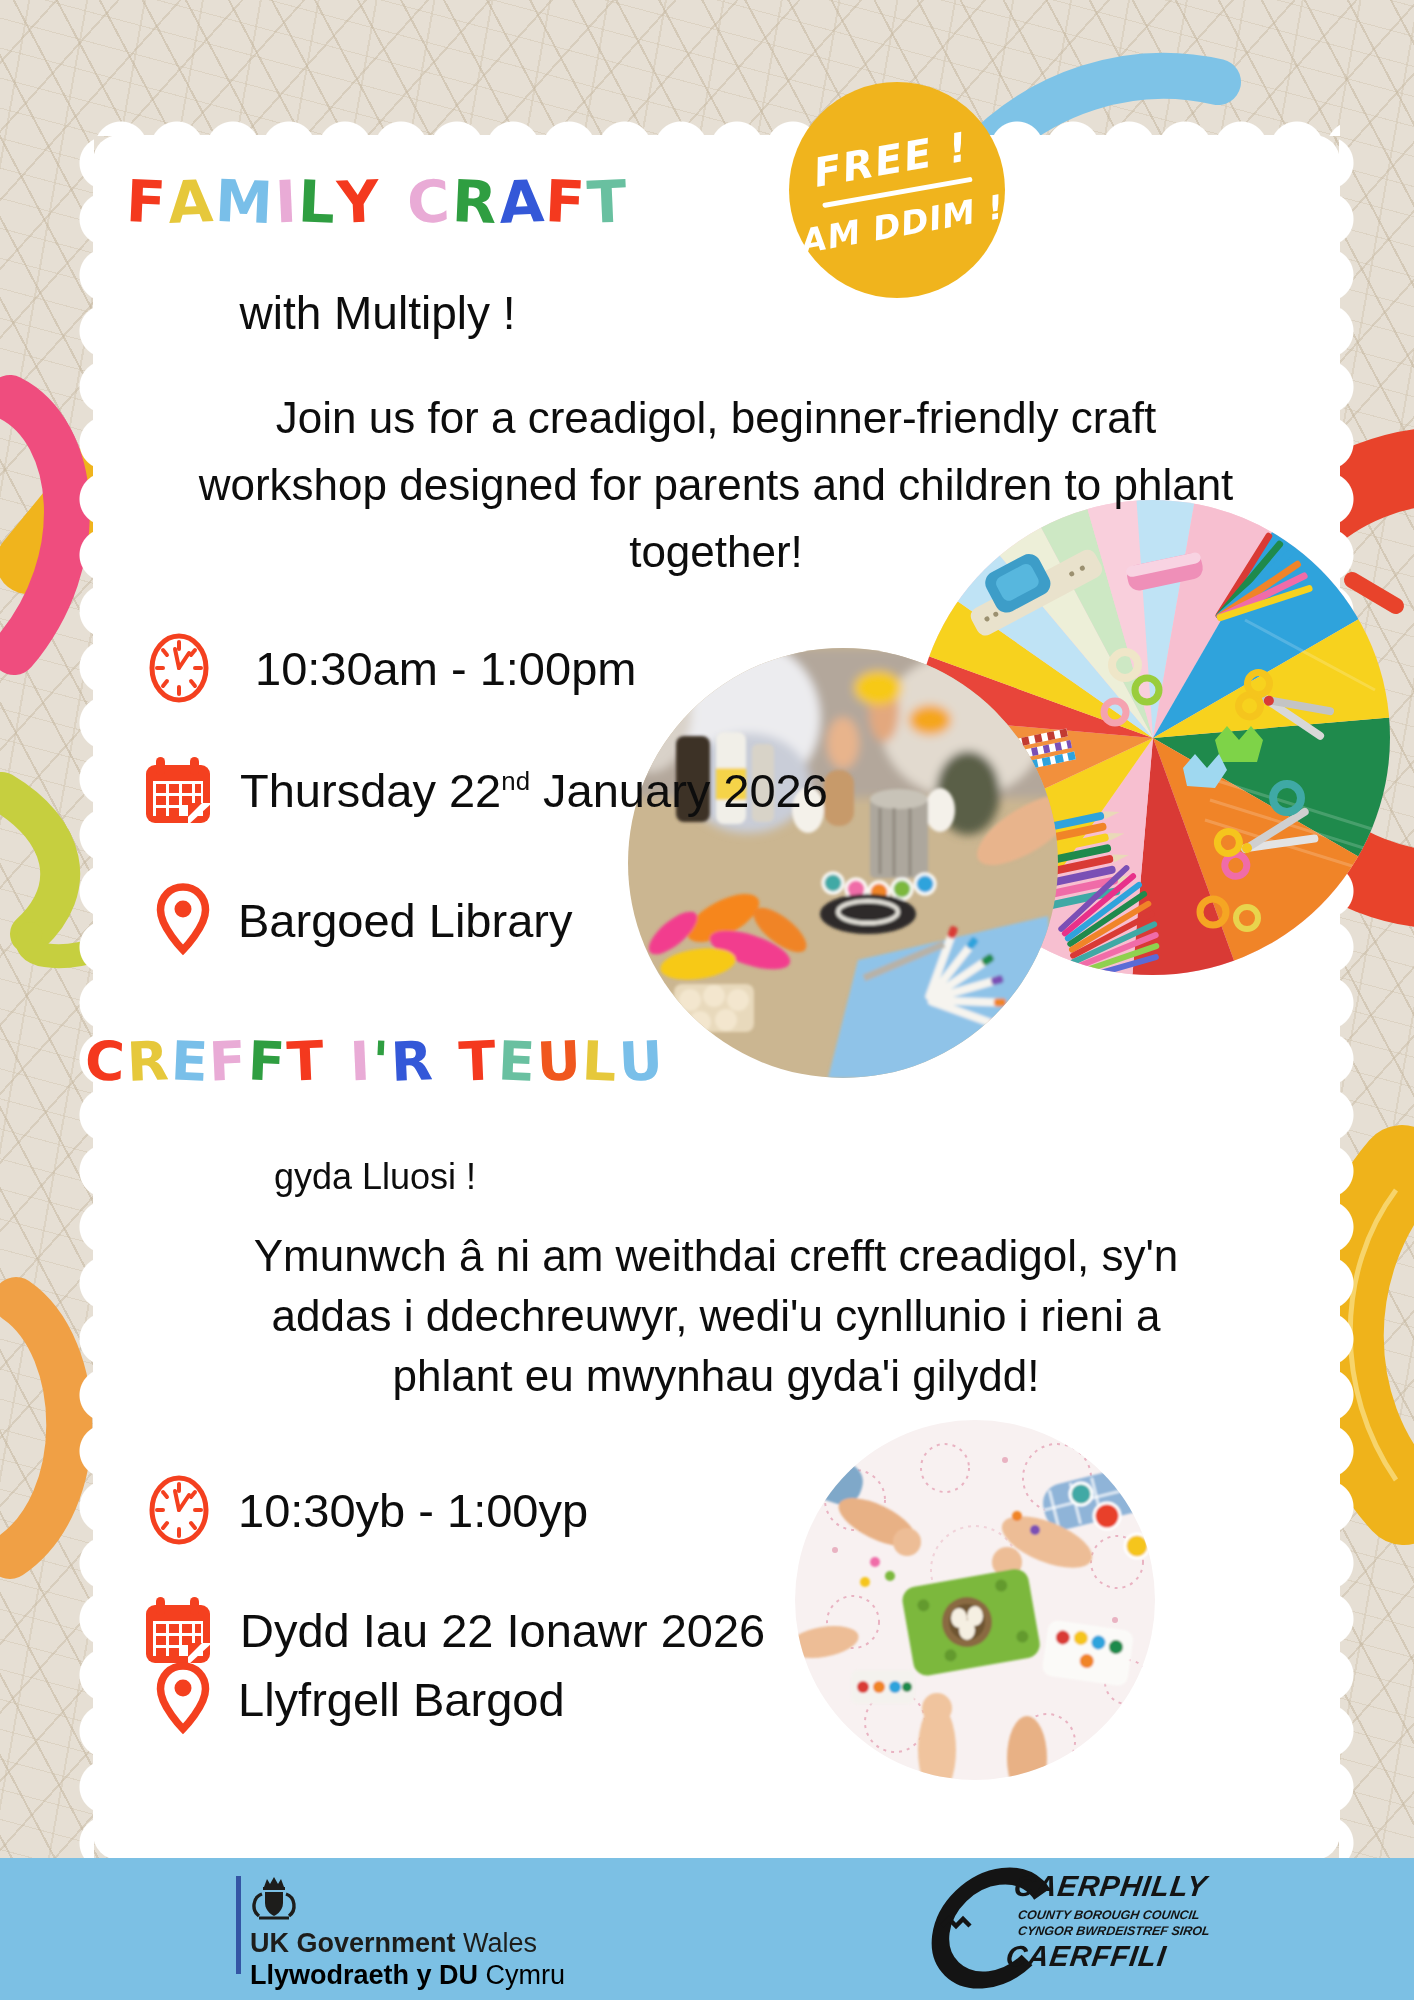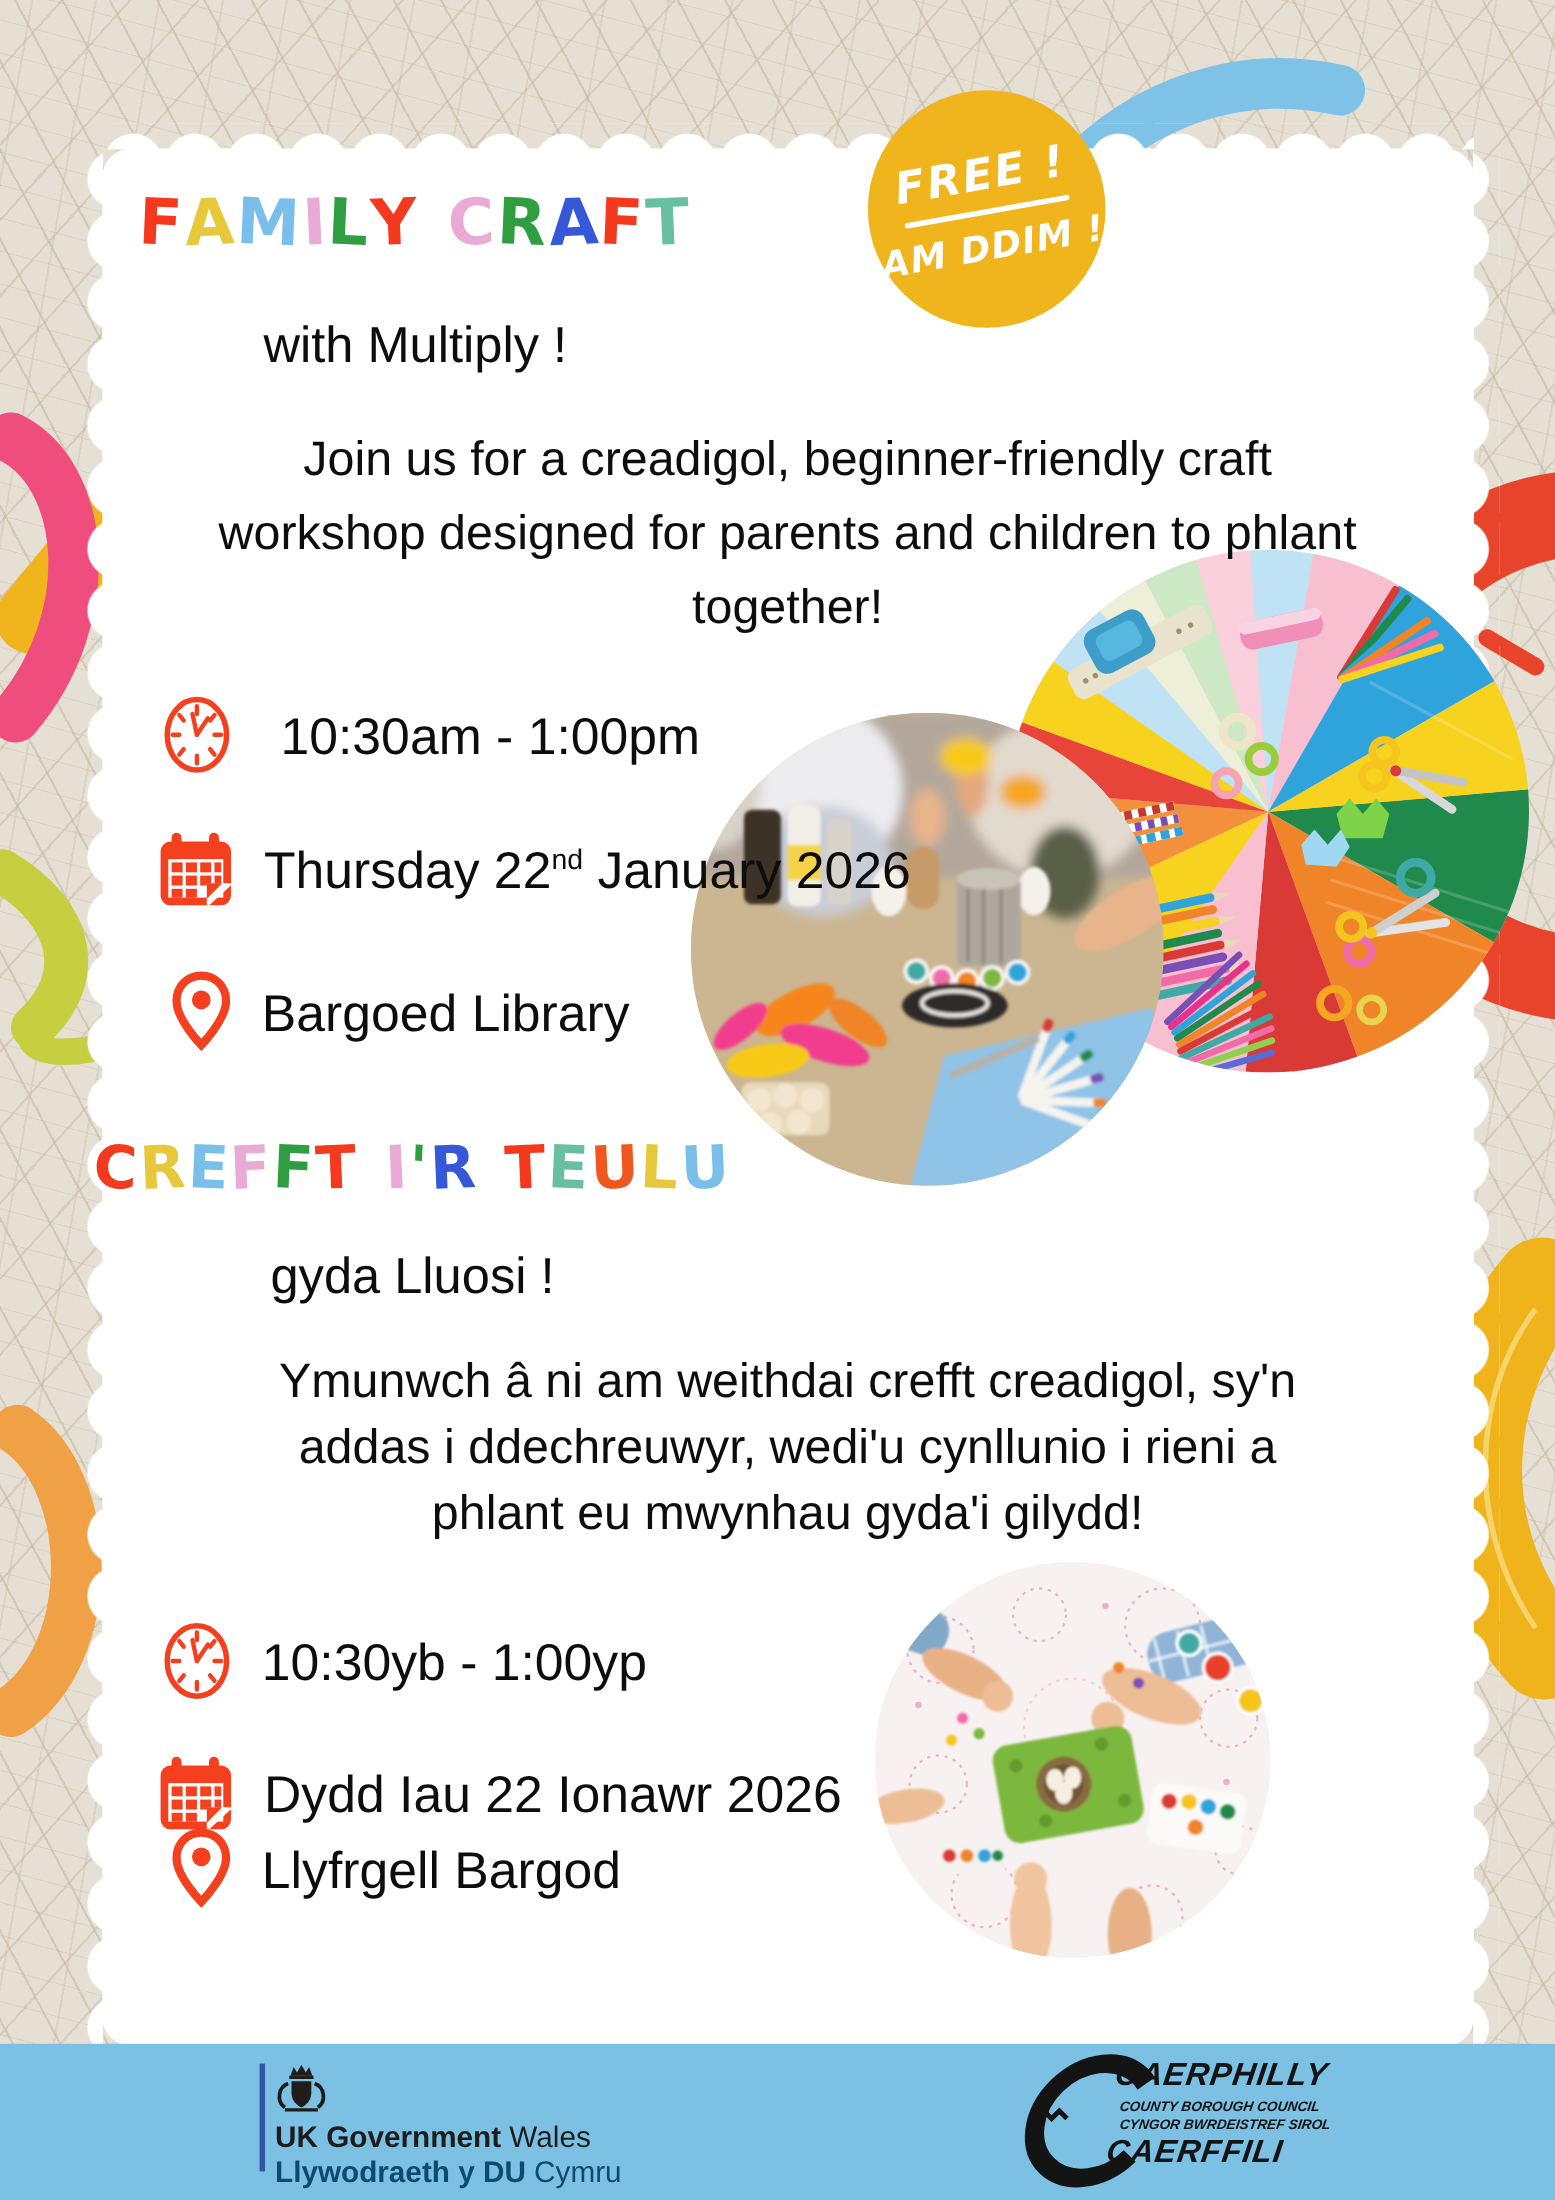--- a/index.html
+++ b/index.html
@@ -27,38 +27,38 @@
   .badge-l1{font-size:40px;font-weight:700;font-style:italic;letter-spacing:2px;}
   .badge-div{width:152px;height:5px;background:#fff;border-radius:3px;margin:8px auto 10px auto;}
   .badge-l2{font-size:33px;font-weight:700;font-style:italic;letter-spacing:1px;}
   .txt{position:absolute;z-index:4;color:#0d0d0d;}
   .title{font-family:"DejaVu Sans",sans-serif;font-weight:800;text-align:center;letter-spacing:2px;}
   .title span{display:inline-block;}
   .title .sp{width:0.45em;}
   .title-en{left:95px;top:168px;width:565px;font-size:58px;}
   .title-cy{left:85px;top:1030px;width:580px;font-size:54px;}
   .subtitle{left:95px;top:286px;width:565px;font-size:46px;text-align:center;}
-  .subtitle-cy{left:85px;top:1132px;width:580px;font-size:46px;text-align:center;}
+  .subtitle-cy{left:85px;top:1156px;width:580px;font-size:36px;text-align:center;}
   .intro{left:110px;top:384px;width:1212px;font-size:44px;line-height:67px;text-align:center;}
   .intro-cy{left:110px;top:1226px;width:1212px;font-size:44px;line-height:60px;text-align:center;}
   .row{position:absolute;z-index:4;display:flex;align-items:center;}
   .row .rtxt{margin-left:28px;font-size:47px;color:#0d0d0d;}
   .row .sup{font-size:0.55em;vertical-align:super;}
   .r-en1{left:148px;top:626px;height:84px;gap:17px;}
   .r-en2{left:144px;top:744px;height:92px;}
   .r-en3{left:156px;top:876px;height:88px;}
   .r-cy1{left:148px;top:1468px;height:84px;}
   .r-cy2{left:144px;top:1584px;height:92px;align-items:center;}
   .r-cy3{left:156px;top:1655px;height:88px;}
   .footer{position:absolute;left:0;top:1858px;width:1414px;height:142px;background:#7CC0E4;z-index:6;}
   .ukgov{position:absolute;left:0;top:0;height:142px;}
   .ukbar{position:absolute;left:236px;top:18px;width:5px;height:98px;background:#3455A4;}
   .ukcrest{position:absolute;left:250px;top:16px;}
   .ukl1{position:absolute;left:250px;top:70px;font-size:27px;color:#1d1d1b;white-space:nowrap;}
-  .ukl2{position:absolute;left:250px;top:102px;font-size:27px;color:#0c4a6e;white-space:nowrap;}
+  .ukl2{position:absolute;left:250px;top:102px;font-size:27px;color:#000000;white-space:nowrap;}
   .ukl1 b,.ukl2 b{font-weight:700;}
   .council{position:absolute;left:920px;top:6px;width:290px;height:132px;color:#141414;font-style:italic;}
   .council .cname{position:absolute;left:94px;top:6px;font-size:29px;font-weight:800;letter-spacing:1px;transform:skewX(-8deg);white-space:nowrap;}
   .council .csub1{position:absolute;left:98px;top:44px;font-size:12.5px;font-weight:700;transform:skewX(-8deg);white-space:nowrap;}
   .council .csub2{position:absolute;left:98px;top:60px;font-size:12.5px;font-weight:700;transform:skewX(-8deg);white-space:nowrap;}
   .council .cname2{position:absolute;left:86px;top:76px;font-size:29px;font-weight:800;letter-spacing:1px;transform:skewX(-8deg);white-space:nowrap;}
 </style>
 </head>
 <body>
 

